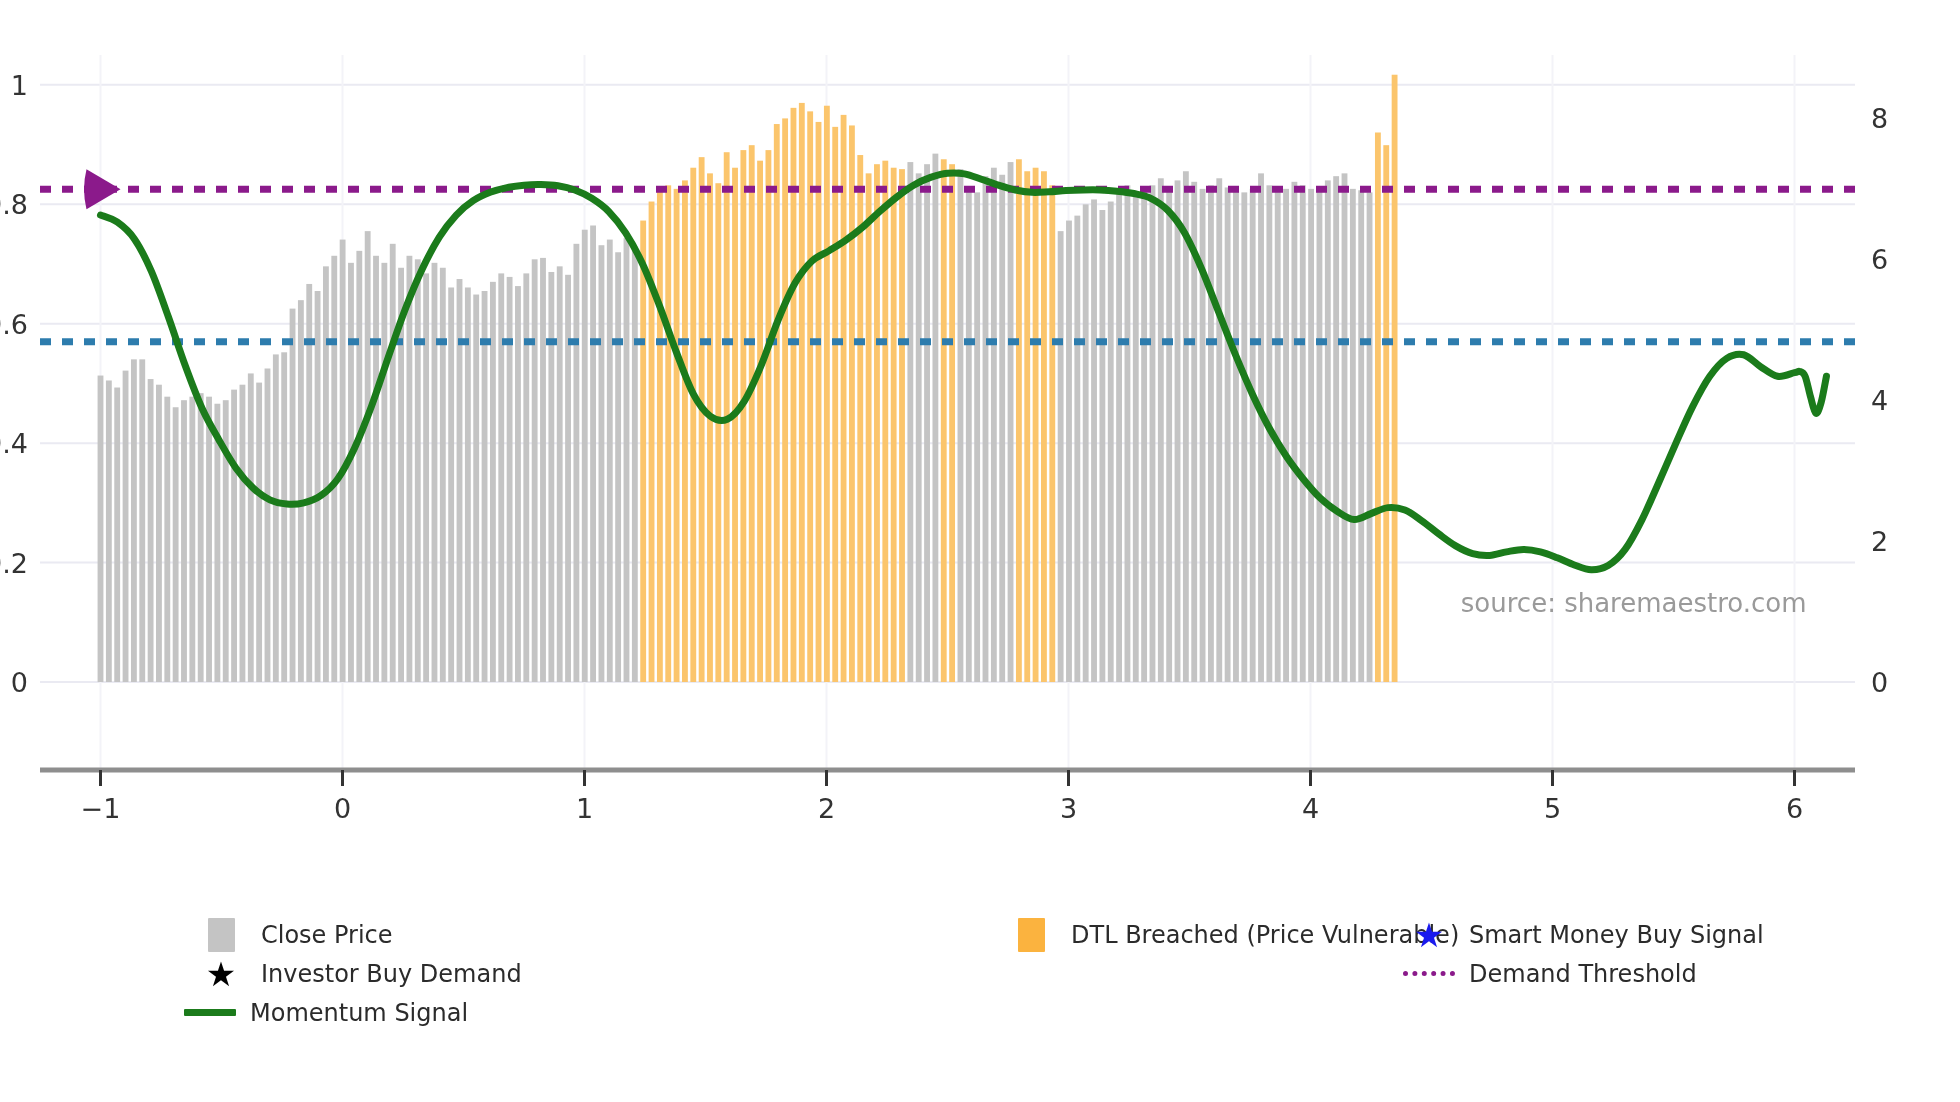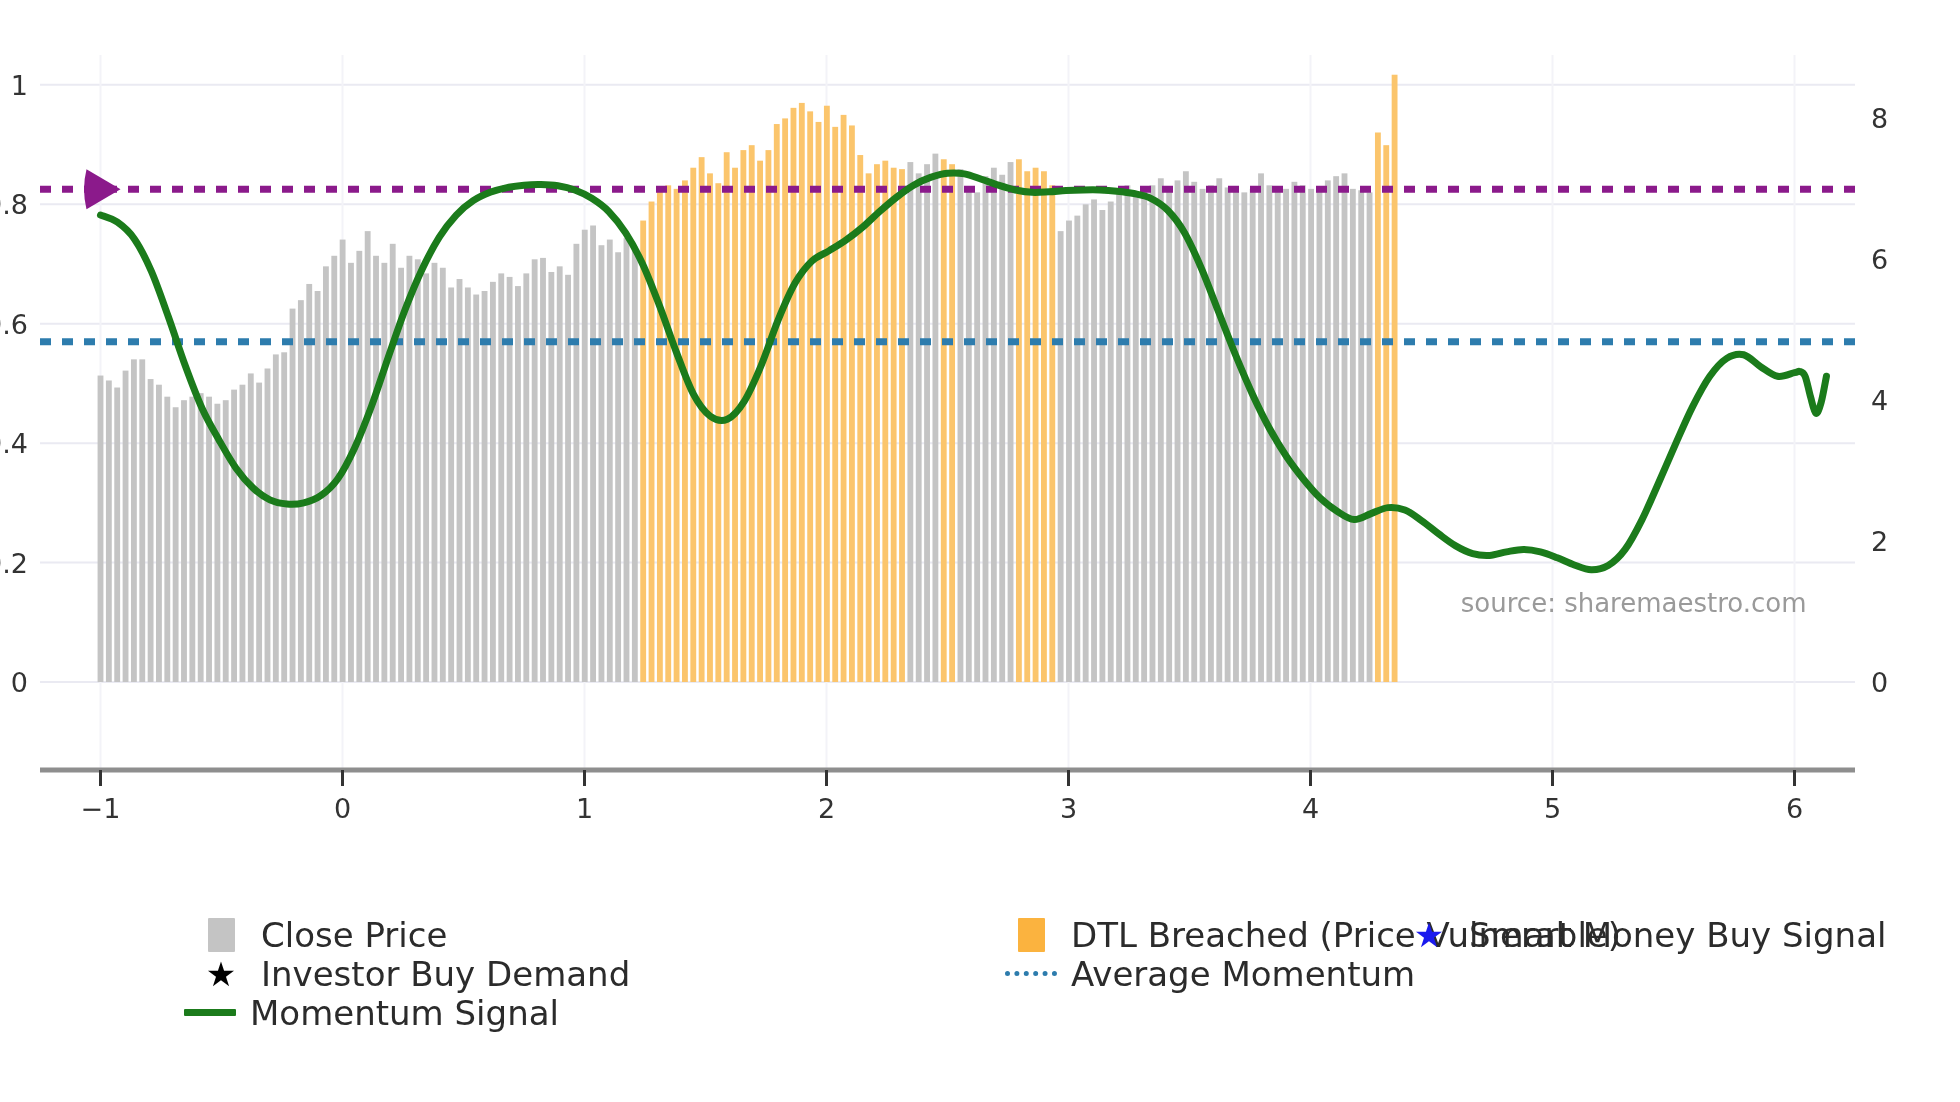--- a/index.html
+++ b/index.html
@@ -68,21 +68,21 @@
   }
   .legend-swatch-box {
     width: 62px;
     min-width: 62px;
     display: flex;
     align-items: center;
     justify-content: center;
   }
   .legend-label {
     font-family: "DejaVu Sans", "Liberation Sans", sans-serif;
-    font-size: 34px;
+    font-size: 24px;
     color: #2b2b2b;
     white-space: nowrap;
     padding-left: 9px;
     text-align: center;
   }
   .sw-rect {
     width: 27px;
     height: 34px;
     border-radius: 1px;
   }
@@ -353,25 +353,25 @@
           <span class="legend-label">Smart Money Buy Signal</span>
         </div>
       </div>
       <div class="legend-row" style="position: relative;">
         <div class="legend-item" style="position: absolute; left: 95px;">
           <span class="legend-swatch-box">
             <span class="sw-star" style="color: rgb(0, 0, 0);">★</span>
           </span>
           <span class="legend-label">Investor Buy Demand</span>
         </div>
-        <div class="legend-item" style="position: absolute; left: 905px;">
-          <span class="legend-swatch-box">
-            <span class="sw-dotline" style="border-top-color: rgb(45, 124, 173);"></span>
-          </span>
-          <span class="legend-label">Average Momentum</span>
+        <div class="legend-item" style="position: absolute; left: 1303px;">
+          <span class="legend-swatch-box">
+            <span class="sw-dotline" style="border-top-color: rgb(139, 26, 139);"></span>
+          </span>
+          <span class="legend-label">Demand Threshold</span>
         </div>
       </div>
       <div class="legend-row" style="position: relative;">
         <div class="legend-item" style="position: absolute; left: 84px;">
           <span class="legend-swatch-box">
             <span class="sw-solid-line" style="background: rgb(27, 123, 27);"></span>
           </span>
           <span class="legend-label">Momentum Signal</span>
         </div>
       </div>

